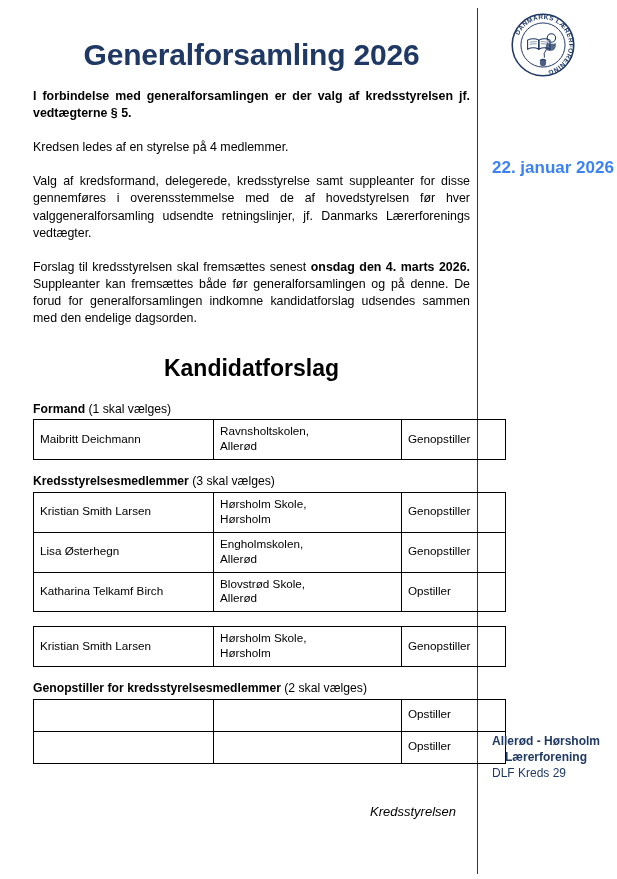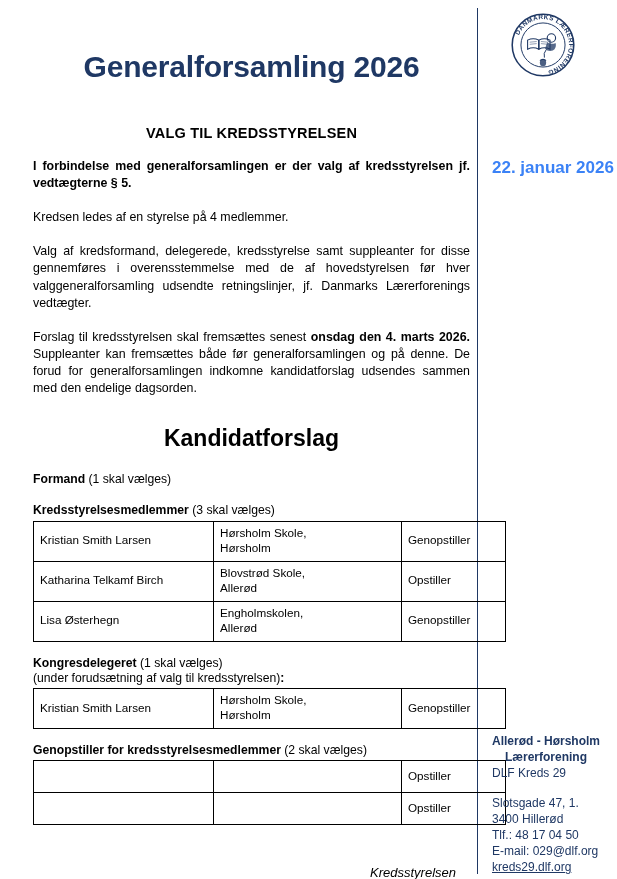--- a/index.html
+++ b/index.html
@@ -36,21 +36,21 @@
 
   
   #main {
     position: absolute;
     left: 33px;
     top: 0;
     width: 437px;
   }
 
   .doc-title {
-    margin: 12px;
+    margin: 0;
     padding-top: 38px;
     font-size: 30px;
     font-weight: bold;
     color: #1f3864;
     text-align: center;
     letter-spacing: -0.2px;
     line-height: 1.1;
   }
 
   .sub-title {
@@ -176,60 +176,67 @@
 <body>
 
 <div id="page">
 
   <div id="divider"></div>
 
   <div id="main">
 
     <h1 class="doc-title">Generalforsamling 2026</h1>
 
-    <h2 class="sub-title">VALG TIL KREDSSTYRELSEN</h2>
 
     <p class="para bold">I forbindelse med generalforsamlingen er der valg af kredsstyrelsen jf. vedtægterne § 5.</p>
 
     <p class="para">Kredsen ledes af en styrelse på 4 medlemmer.</p>
 
     <p class="para">Valg af kredsformand, delegerede, kredsstyrelse samt suppleanter for disse gennemføres i overensstemmelse med de af hovedstyrelsen før hver valggeneralforsamling udsendte retningslinjer, jf. Danmarks Lærerforenings vedtægter.</p>
 
     <p class="para"><span>Forslag til kredsstyrelsen skal fremsættes senest </span><b>onsdag den 4. marts 2026.</b><span> Suppleanter kan fremsættes både før generalforsamlingen og på denne. De forud for generalforsamlingen indkomne kandidatforslag udsendes sammen med den endelige dagsorden.</span></p>
 
     <h2 class="section-title">Kandidatforslag</h2>
 
     <div id="groups-container">
         <div class="group">
           <div class="group-label"><span class="lbl-strong">Formand</span><span class="lbl-note"> (1 skal vælges)</span></div>
+          <table class="cand">
+            <tbody>
+              <tr>
+                <td class="c-name">Maibritt Deichmann</td>
+                <td class="c-school">Ravnsholtskolen,<br>Allerød</td>
+                <td class="c-status">Genopstiller</td>
+              </tr>
+            </tbody>
+          </table>
         </div>
         <div class="group">
           <div class="group-label"><span class="lbl-strong">Kredsstyrelsesmedlemmer</span><span class="lbl-note"> (3 skal vælges)</span></div>
           <table class="cand">
             <tbody>
               <tr>
                 <td class="c-name">Kristian Smith Larsen</td>
                 <td class="c-school">Hørsholm Skole,<br>Hørsholm</td>
                 <td class="c-status">Genopstiller</td>
               </tr>
               <tr>
+                <td class="c-name">Lisa Østerhegn</td>
+                <td class="c-school">Engholmskolen,<br>Allerød</td>
+                <td class="c-status">Genopstiller</td>
+              </tr>
+              <tr>
                 <td class="c-name">Katharina Telkamf Birch</td>
                 <td class="c-school">Blovstrød Skole,<br>Allerød</td>
                 <td class="c-status">Opstiller</td>
-              </tr>
-              <tr>
-                <td class="c-name">Lisa Østerhegn</td>
-                <td class="c-school">Engholmskolen,<br>Allerød</td>
-                <td class="c-status">Genopstiller</td>
               </tr>
             </tbody>
           </table>
         </div>
         <div class="group">
-          <div class="group-label"><span class="lbl-strong">Kongresdelegeret</span><span class="lbl-note"> (1 skal vælges)</span><span class="cond-line">(under forudsætning af valg til kredsstyrelsen)<span class="cond-tail">:</span></span></div>
           <table class="cand">
             <tbody>
               <tr>
                 <td class="c-name">Kristian Smith Larsen</td>
                 <td class="c-school">Hørsholm Skole,<br>Hørsholm</td>
                 <td class="c-status">Genopstiller</td>
               </tr>
             </tbody>
           </table>
         </div>
@@ -284,22 +291,15 @@
         <path d="M45.5 72 Q50 69 54.5 72" fill="none" stroke="#1f3864" stroke-width="1.4"></path>
       </svg>
     </div>
 
     <div class="rail-date">22. januar 2026</div>
 
     <div class="rail-contact">
       <div class="org">Allerød - Hørsholm</div>
       <div class="org">Lærerforening</div>
       <div class="sub">DLF Kreds 29</div>
-      <div class="addr-block">
-        <div>Slotsgade 47, 1.</div>
-        <div>3400 Hillerød</div>
-        <div>Tlf.: 48 17 04 50</div>
-        <div>E-mail: 029@dlf.org</div>
-        <div><span class="weblink">kreds29.dlf.org</span></div>
-      </div>
     </div>
   </div>
 </div>
 
 </body></html>

